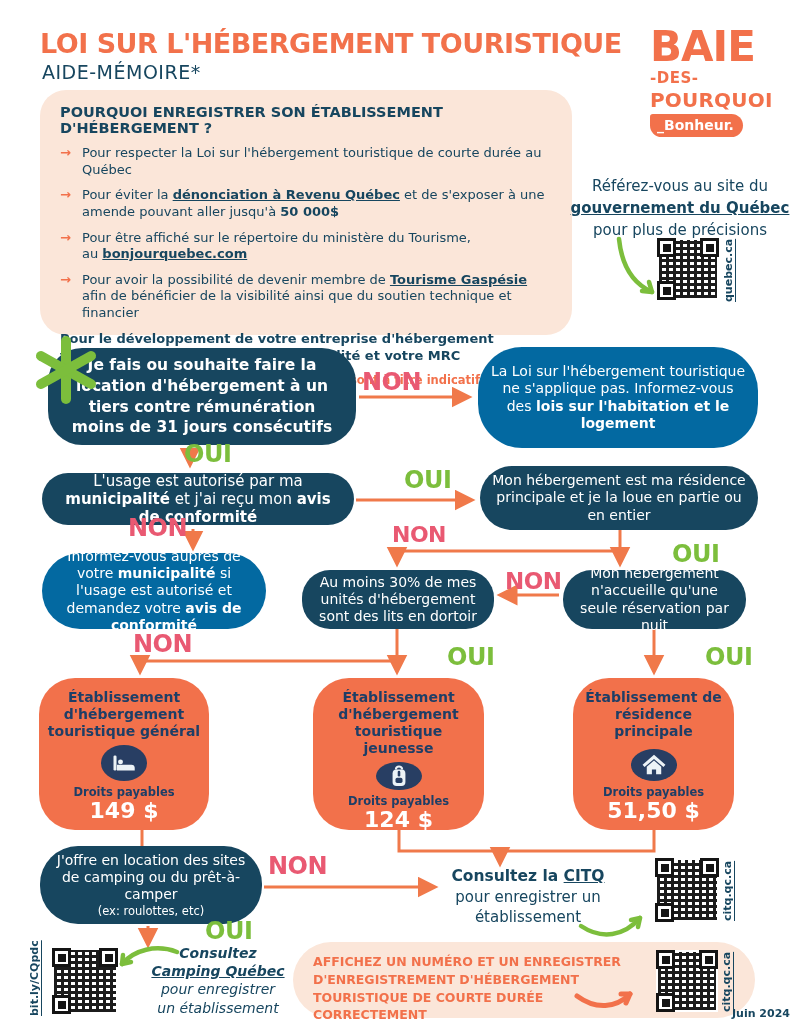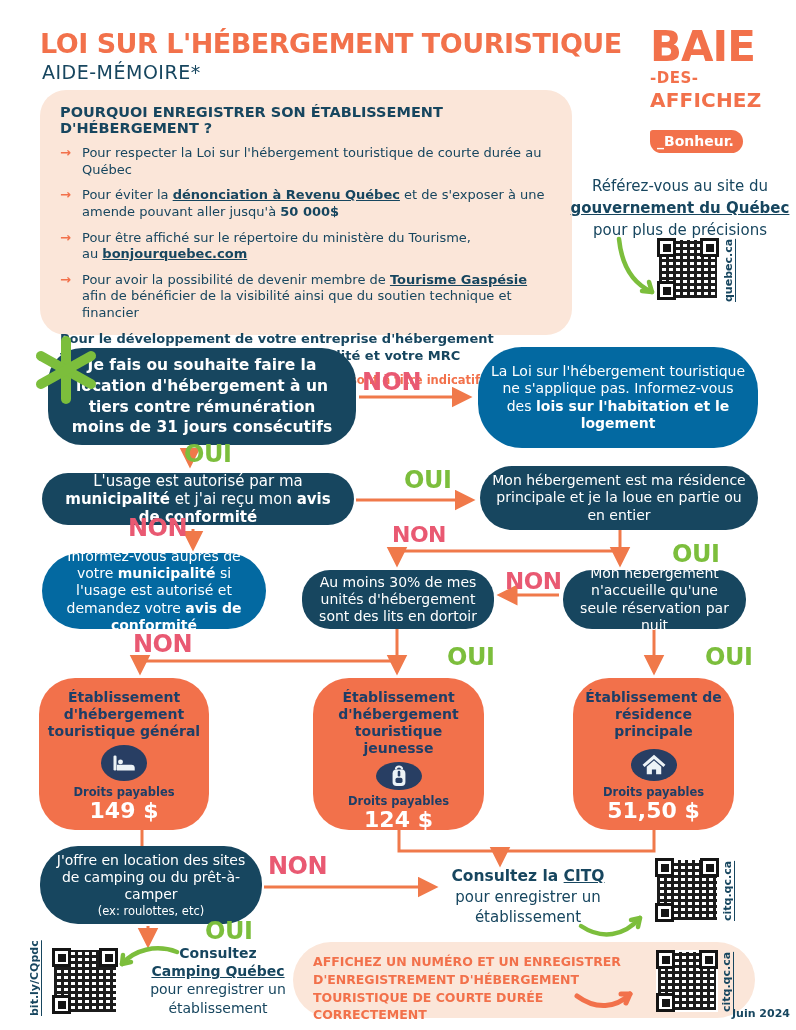--- a/index.html
+++ b/index.html
@@ -7,21 +7,21 @@
         font-family:"DejaVu Sans","Liberation Sans",sans-serif;color:#17465F;}
   .abs{position:absolute;}
   
   #title{left:40px;top:28px;font-size:27px;font-weight:800;color:#F2714B;letter-spacing:-0.5px;}
   #subtitle{left:42px;top:61px;font-size:19px;font-weight:500;color:#17465F;letter-spacing:0.5px;}
   #logo{left:650px;top:26px;width:136px;color:#F2714B;line-height:1;}
   #logo .l1{font-size:42px;font-weight:800;letter-spacing:-1px;}
   #logo .l2{font-size:15px;font-weight:800;margin-top:3px;letter-spacing:0.5px;}
   #logo .l3{font-size:20px;font-weight:800;margin-top:4px;letter-spacing:0.2px;}
   #logo .tag{display:inline-block;background:#F2714B;color:#fff;font-size:14px;font-weight:700;
-             padding:4px 9px 5px 7px;border-radius:3px 12px 12px 12px;margin-top:20px;text-align:right;}
+             padding:4px 9px 5px 7px;border-radius:3px 12px 12px 12px;margin-top:4px;text-align:right;}
   
   #why{left:40px;top:90px;width:532px;height:245px;background:#FBE6D9;border-radius:26px;
        padding:14px 20px;box-sizing:border-box;}
   #why h2{margin:0 0 9px 0;font-size:14.5px;font-weight:800;color:#17465F;}
   .bullet{display:flex;gap:8px;margin-bottom:9px;font-size:13px;line-height:1.28;color:#17465F;}
   .bullet .ar{color:#F2714B;font-weight:800;flex:0 0 14px;}
   .blink{font-weight:700;text-decoration:underline;}
   .bbold{font-weight:700;}
   #why .footer{font-size:13px;font-weight:800;line-height:1.3;margin-top:2px;}
   #why .disc{font-size:11.5px;font-weight:600;color:#F2714B;text-align:right;margin-top:9px;}
@@ -56,21 +56,21 @@
   .card .fl{font-size:11.5px;font-weight:800;color:#1E3E66;margin-top:4px;}
   .card .fee{font-size:22px;font-weight:800;color:#fff;line-height:1.05;}
   #card-0{left:39px;width:170px;}
   #card-1{left:313px;width:171px;}
   #card-2{left:573px;width:161px;}
   #card-2 .ic{margin-top:9px;}
   
   #citq-text{left:448px;top:866px;width:160px;text-align:center;font-size:15px;line-height:1.35;color:#17465F;z-index:2;}
   #citq-text .c1{font-weight:800;font-size:15.5px;}
   #citq-text .clink{text-decoration:underline;}
-  #camp-text{left:150px;top:944px;width:136px;text-align:center;font-size:14px;line-height:1.3;color:#17465F;z-index:2;}
+  #camp-text{left:150px;top:944px;width:136px;text-align:center;font-size:14px;line-height:1.3;color:#17465F;z-index:2;font-style:italic;}
   #camp-text .c1{font-weight:800;}
   #camp-text .clink{font-weight:800;text-decoration:underline;}
   
   #register{left:293px;top:942px;width:462px;height:76px;background:#FBE6D9;border-radius:38px;z-index:1;}
   #register .txt{position:absolute;left:20px;top:11px;width:348px;font-size:12.5px;font-weight:800;
                  color:#F2714B;line-height:1.42;}
   #date{left:712px;top:1007px;width:78px;text-align:right;font-size:11px;font-weight:600;color:#17465F;z-index:3;}
   
   .qr{position:absolute;background:#fff;z-index:2;}
   .qr .pix{position:absolute;inset:2px;
@@ -113,21 +113,21 @@
       <path d="M500,851 V863" marker-end="url(#ah)"></path>
       <path d="M142,830 V846"></path>
     </g>
   </svg>
 
   <div class="abs" id="title">LOI SUR L'HÉBERGEMENT TOURISTIQUE</div>
   <div class="abs" id="subtitle">AIDE-MÉMOIRE*</div>
   <div class="abs" id="logo">
     <div class="l1">BAIE</div>
     <div class="l2">-DES-</div>
-    <div class="l3">AFFICHEZ</div>
+    <div class="l3">POURQUOI</div>
     <div class="tag">_Bonheur.</div>
   </div>
 
   <div class="abs" id="why">
     <h2>POURQUOI ENREGISTRER SON ÉTABLISSEMENT D'HÉBERGEMENT ?</h2>
     <div class="bullet">
       <span class="ar">→</span>
       <span>Pour respecter la Loi sur l'hébergement touristique de courte durée au Québec</span>
     </div>
     <div class="bullet">

